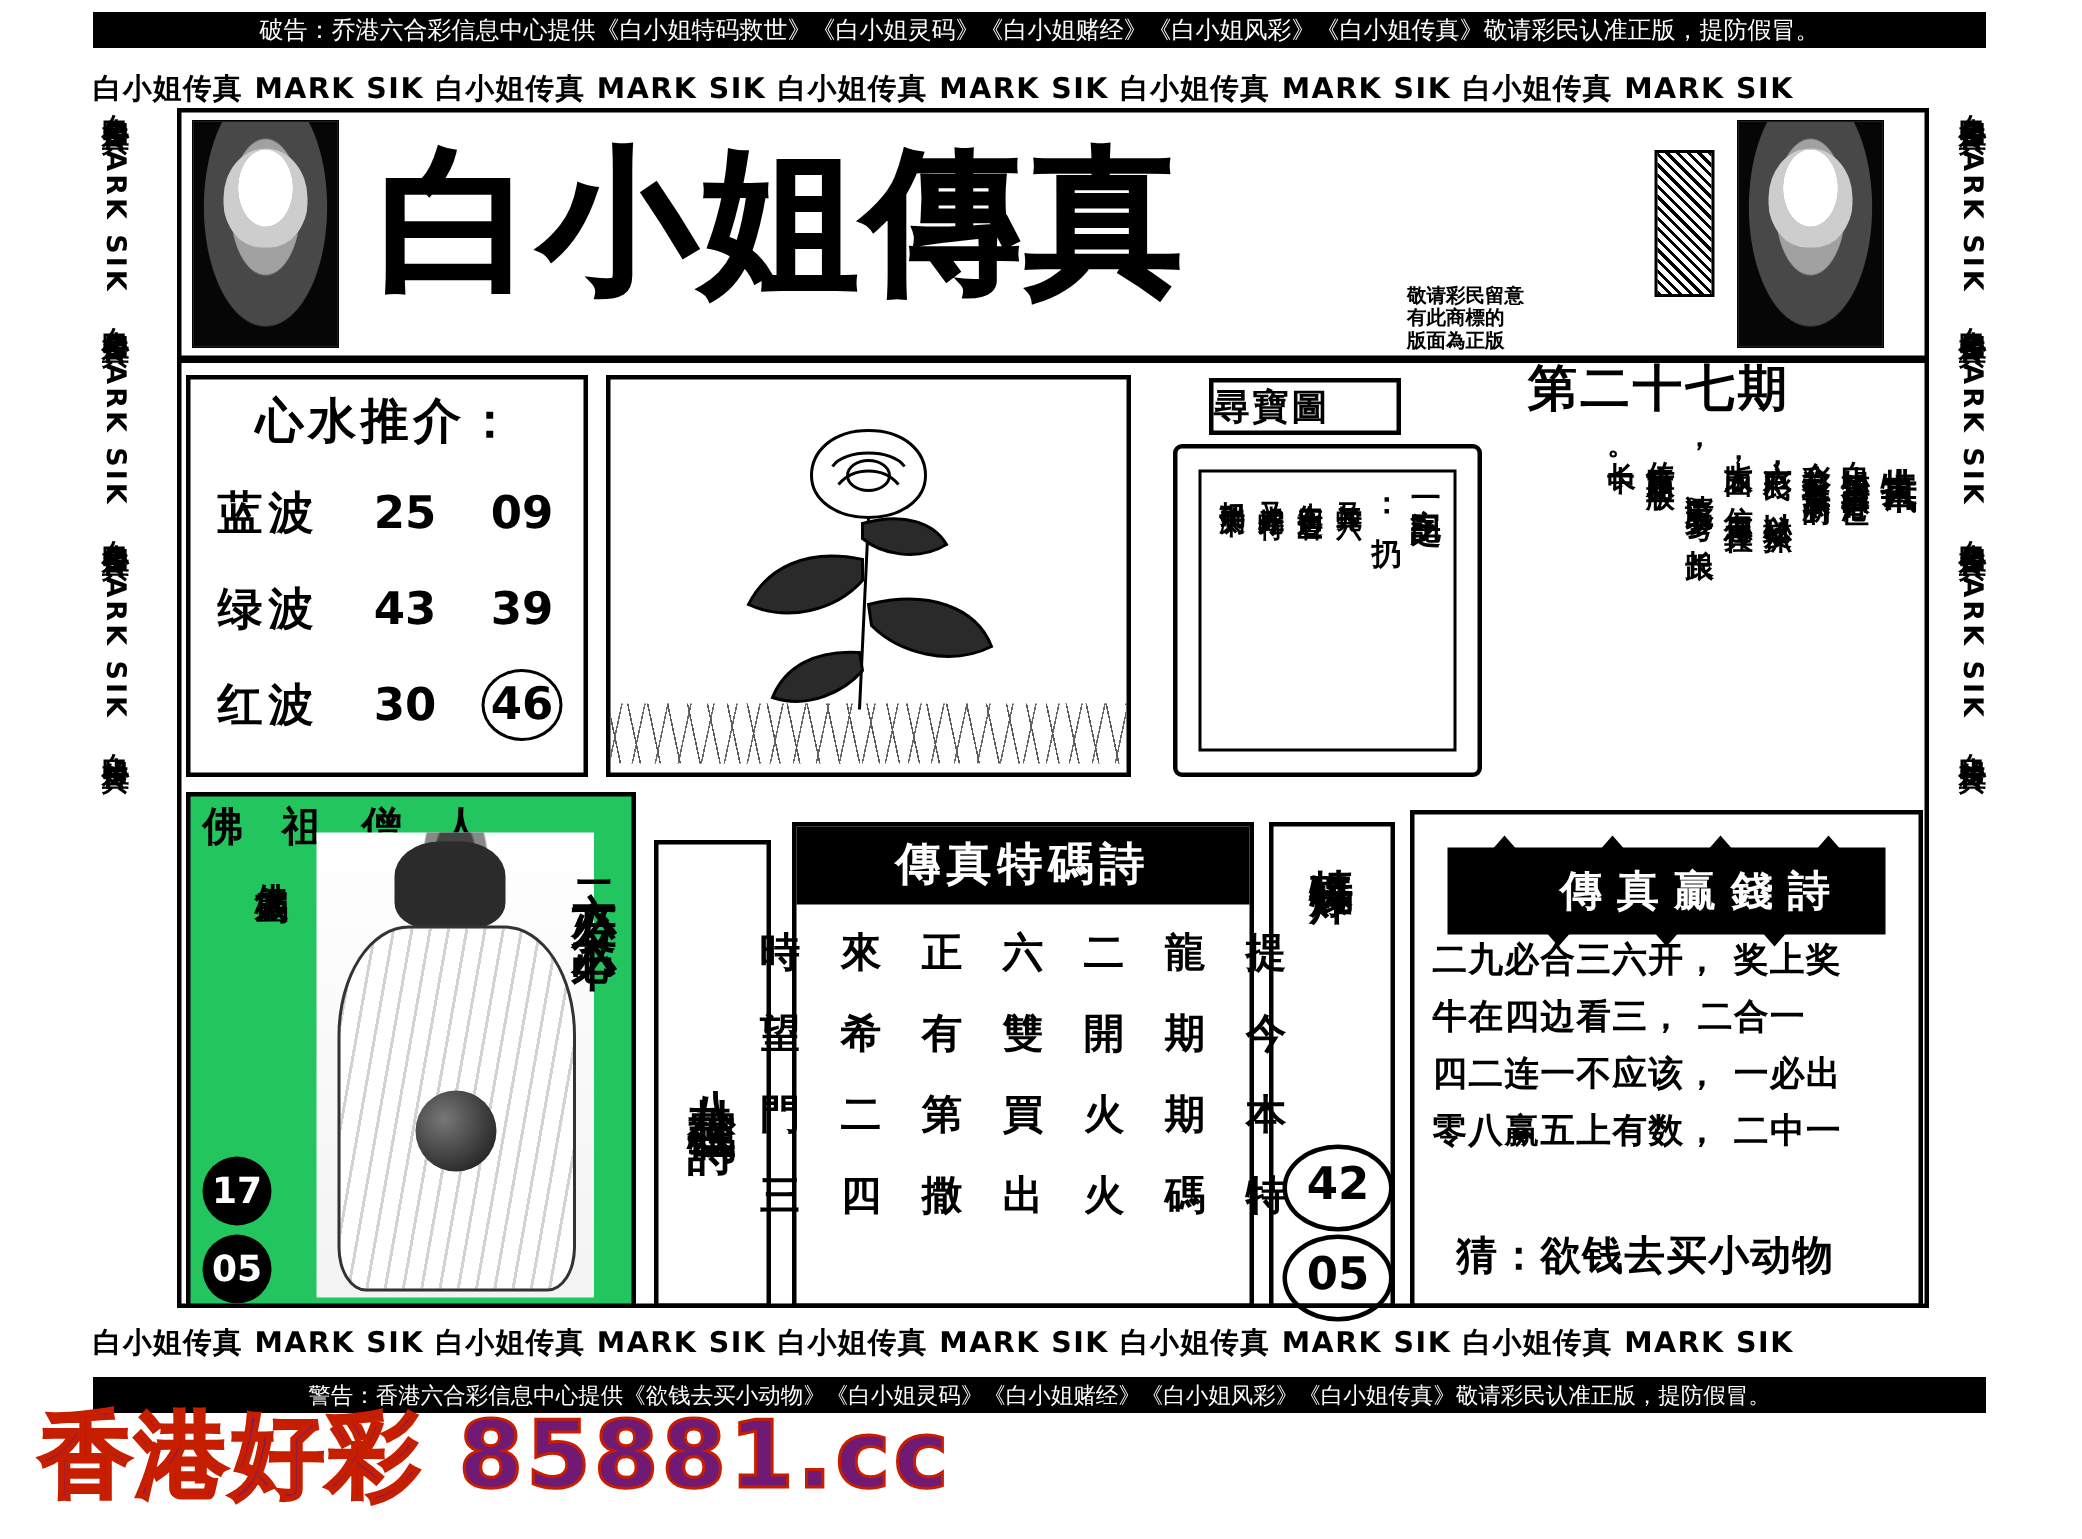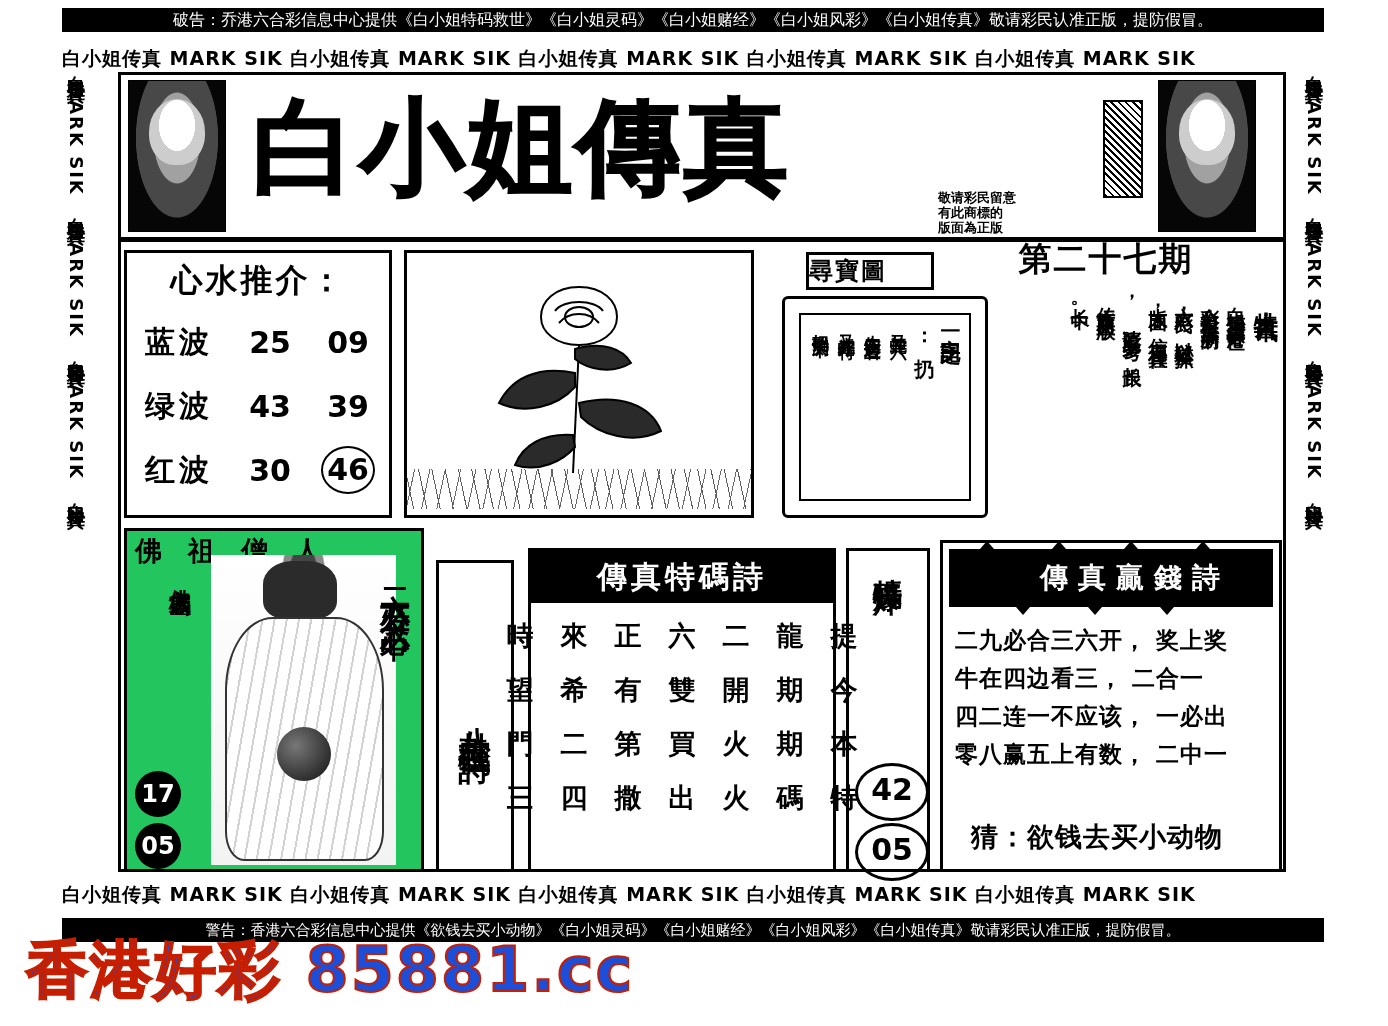--- a/index.html
+++ b/index.html
@@ -276,21 +276,21 @@
   }
   .boom-n1{top:212px;}
   .boom-n2{top:272px;}
 
   
   .win-box{
     position:absolute;left:940px;top:540px;width:342px;height:332px;
     border:3px solid #000;box-sizing:border-box;
   }
   .win-head{
-    position:relative;margin:6px;height:58px;background:#000;color:#fff;
+    position:relative;margin:22px;height:58px;background:#000;color:#fff;
     font-size:28px;font-weight:bold;line-height:58px;text-align:center;
     letter-spacing:10px;
     padding-left:48px;
   }
   .spike{
     position:absolute;top:-8px;width:0;height:0;
     border-left:14px solid transparent;border-right:14px solid transparent;
     border-bottom:16px solid #000;
   }
   .spike.b{top:auto;bottom:-8px;border-bottom:none;border-top:16px solid #000;}
@@ -306,21 +306,21 @@
   
   .warn-bottom{
     position:absolute;left:62px;top:918px;width:1262px;height:24px;
     background:#000;color:#fff;font-size:15px;line-height:24px;
     text-align:center;white-space:nowrap;overflow:hidden;
   }
 
   
   .watermark{
     position:absolute;left:26px;top:928px;
-    font-size:62px;font-weight:bold;color:#1d4ed8;
+    font-size:62px;font-weight:bold;color:#701a75;
     letter-spacing:2px;white-space:nowrap;
     -webkit-text-stroke:2px #c81e00;
   }
 </style>
 </head>
 <body>
 
 <div class="page">
 
   <div class="warn-bar">破告：乔港六合彩信息中心提供《白小姐特码救世》《白小姐灵码》《白小姐赌经》《白小姐风彩》《白小姐传真》敬请彩民认准正版，提防假冒。</div>

